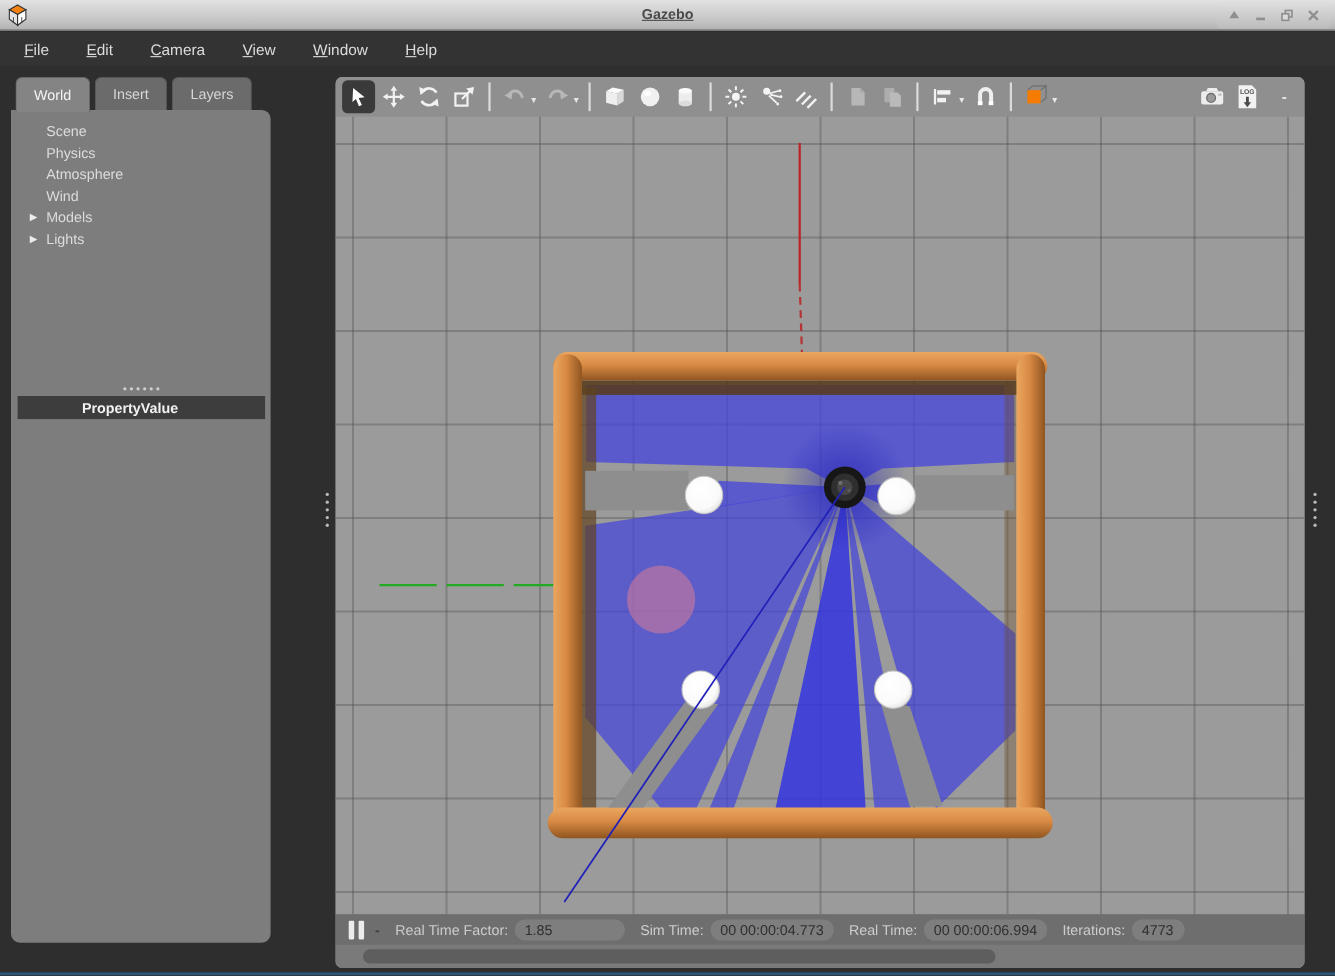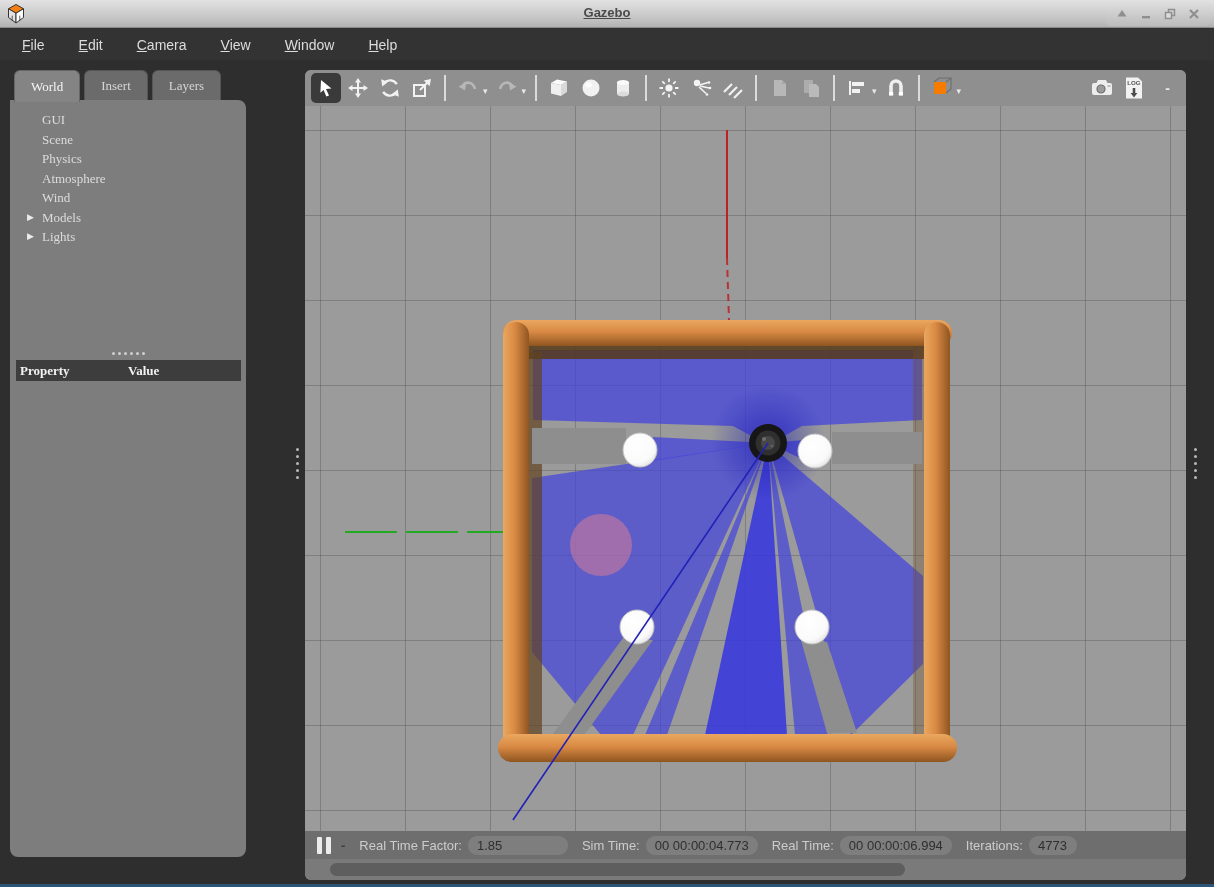--- a/index.html
+++ b/index.html
@@ -14,35 +14,35 @@
     font-size:13px;font-weight:bold;color:#4a4a4a;text-decoration:underline;}
   .win-controls{position:absolute;right:4px;top:2px;height:24px;display:flex;align-items:center;
     background:linear-gradient(#dedede,#bcbcbc);border-radius:5px;padding:0 4px;}
   .win-btn{width:24px;height:20px;display:flex;align-items:center;justify-content:center;cursor:default;}
   
   .menubar{position:absolute;left:0;top:29px;width:100%;height:31px;background:#333333;
     display:flex;align-items:center;padding-left:10px;}
   .menu-item{display:inline-block;color:#dcdcdc;font-size:14px;padding:4px 12px;margin-right:10px;}
   .menu-item::first-letter{text-decoration:underline;}
   
-  .left-panel{position:absolute;left:10px;top:70px;width:236px;bottom:30px;font-family:Liberation Serif, serif;}
+  .left-panel{position:absolute;left:10px;top:70px;width:236px;bottom:30px;}
   .tabs{position:absolute;left:4px;top:0;height:30px;display:flex;gap:4px;z-index:2;}
   .tab{height:30px;padding:0 16px;border-radius:6px 6px 0 0;font-size:13px;color:#d6d6d6;
     background:#6b6b6b;display:flex;align-items:center;border:1px solid #555;border-bottom:none;}
   .tab.active{background:#848484;color:#f5f5f5;height:32px;border-color:#666;}
   .panel-body{position:absolute;left:0;top:30px;right:0;bottom:0;background:#7d7d7d;
     border-radius:0 8px 8px 8px;overflow:hidden;}
   .tree{padding:10px 0 0 0;height:246px;}
   .tree-item{position:relative;padding-left:32px;font-size:13px;color:#dcdcdc;line-height:19.5px;cursor:default;}
   .tree-item .arrow{position:absolute;left:17px;top:0;font-size:9px;color:#ececec;line-height:19.5px;}
   .h-splitter{height:14px;display:flex;align-items:center;justify-content:center;gap:3px;}
   .h-splitter i{width:3px;height:3px;border-radius:50%;background:#cfcfcf;display:block;}
   .prop-header{margin:0 5px 0 6px;height:21px;background:#3d3d3d;display:flex;align-items:center;
     font-size:13px;font-weight:bold;color:#f2f2f2;}
-  .prop-header .col-prop{padding-left:4px;width:112px;}
+  .prop-header .col-prop{padding-left:4px;width:112px;text-align:right;}
   
   .v-splitter{position:absolute;top:70px;bottom:30px;width:12px;display:flex;flex-direction:column;
     align-items:center;justify-content:center;gap:4px;}
   .v-splitter i{width:3px;height:3px;border-radius:50%;background:#b9b9b9;display:block;}
   .v-splitter.left{left:291px;}
   .v-splitter.right{left:1189px;}
   
   .viewport{position:absolute;left:305px;top:70px;width:881px;bottom:7px;border-radius:6px;
     overflow:hidden;display:flex;flex-direction:column;background:#8f8f8f;}
   .gz-toolbar{height:36px;background:#8f8f8f;display:flex;align-items:center;padding:0 6px;gap:2px;flex:none;}
@@ -125,21 +125,20 @@
   </div>
 
   <div class="left-panel">
     <div class="tabs">
       <div class="tab active">World</div>
       <div class="tab">Insert</div>
       <div class="tab">Layers</div>
     </div>
     <div class="panel-body">
       <div class="tree">
-        <div class="tree-item"><span>GUI</span></div>
         <div class="tree-item"><span>Scene</span></div>
         <div class="tree-item"><span>Physics</span></div>
         <div class="tree-item"><span>Atmosphere</span></div>
         <div class="tree-item"><span>Wind</span></div>
         <div class="tree-item">
           <span class="arrow">▶</span>
           <span>Models</span></div>
         <div class="tree-item">
           <span class="arrow">▶</span>
           <span>Lights</span></div>

